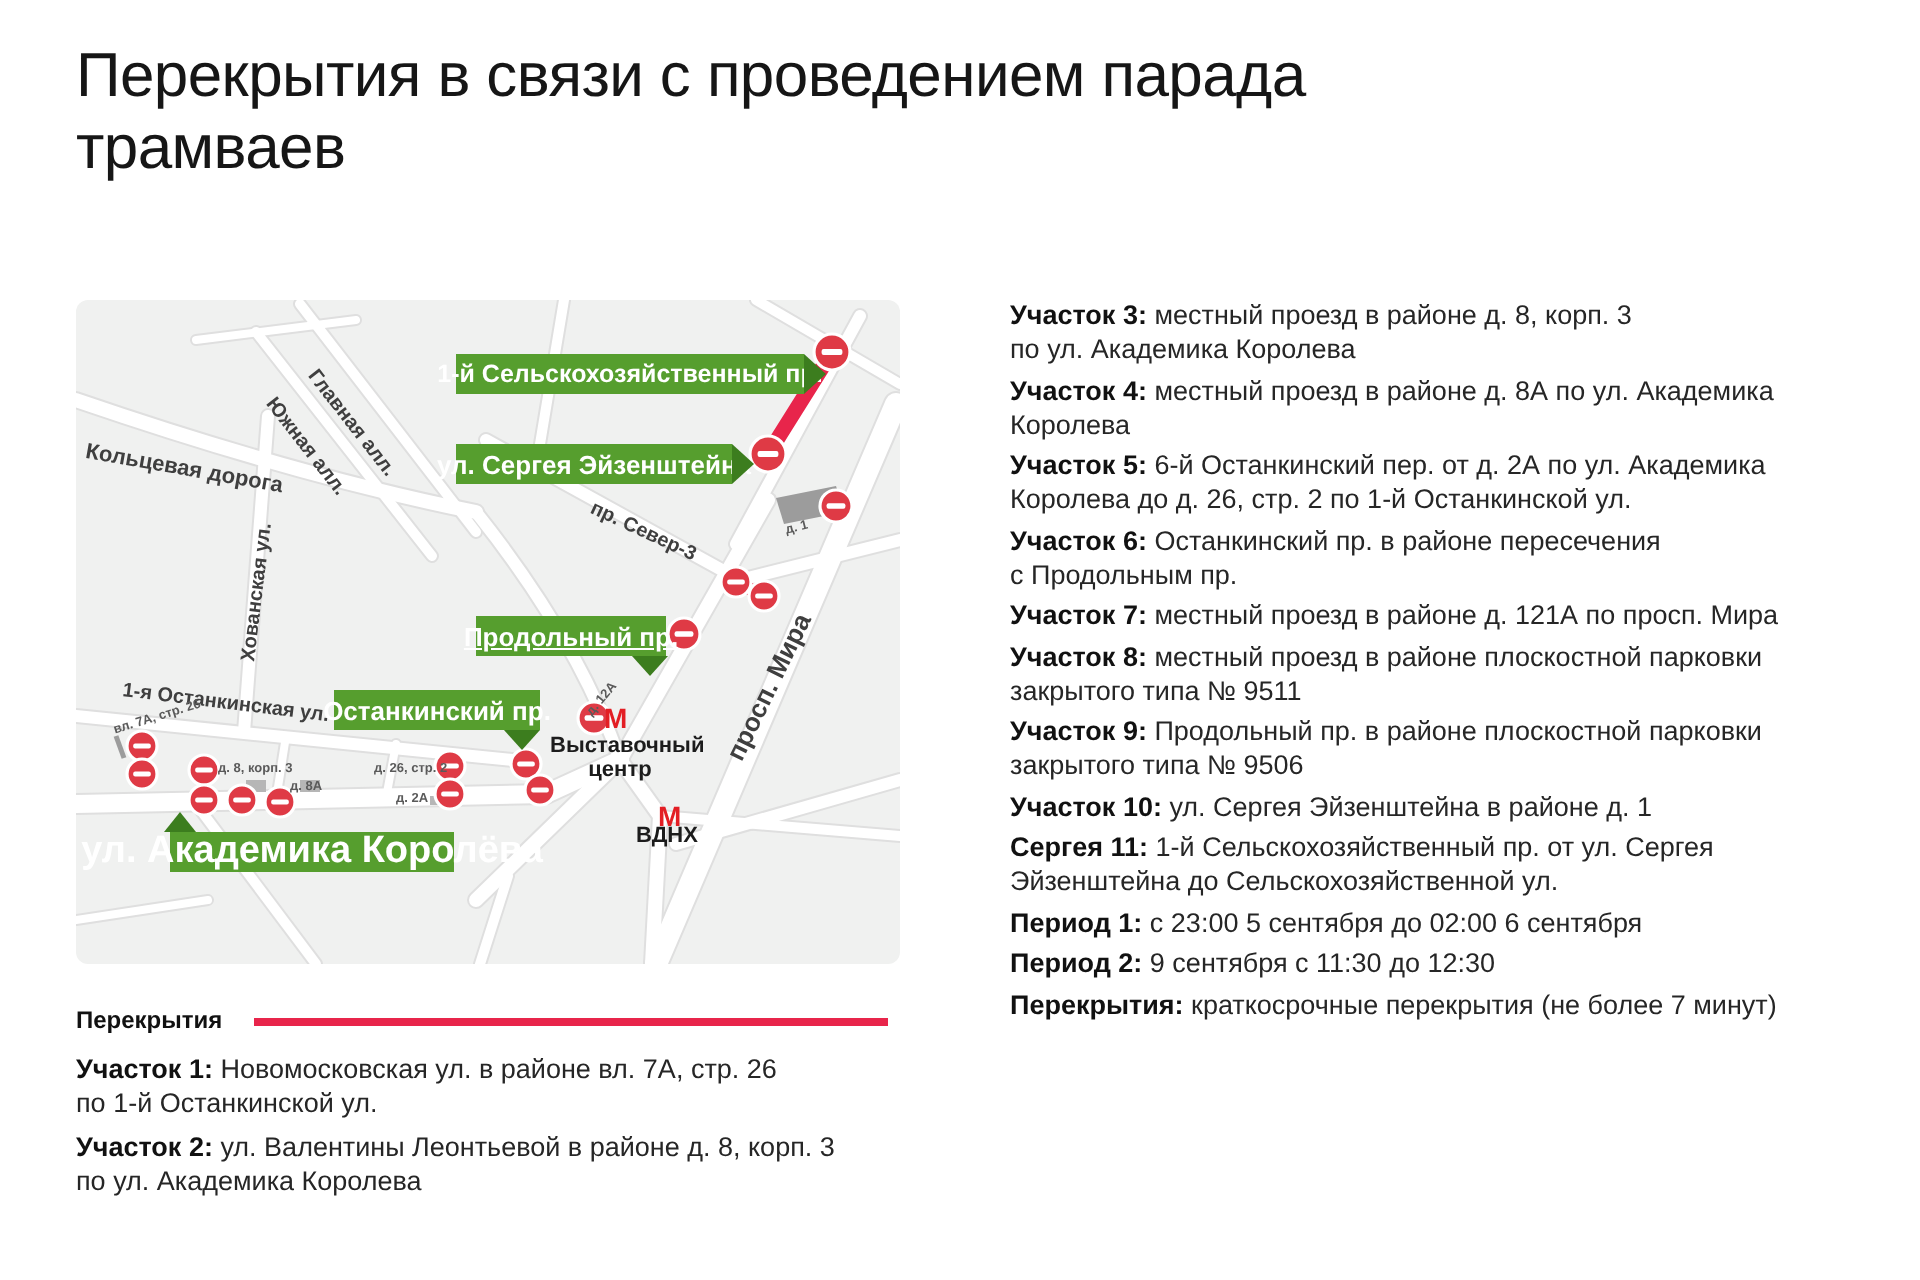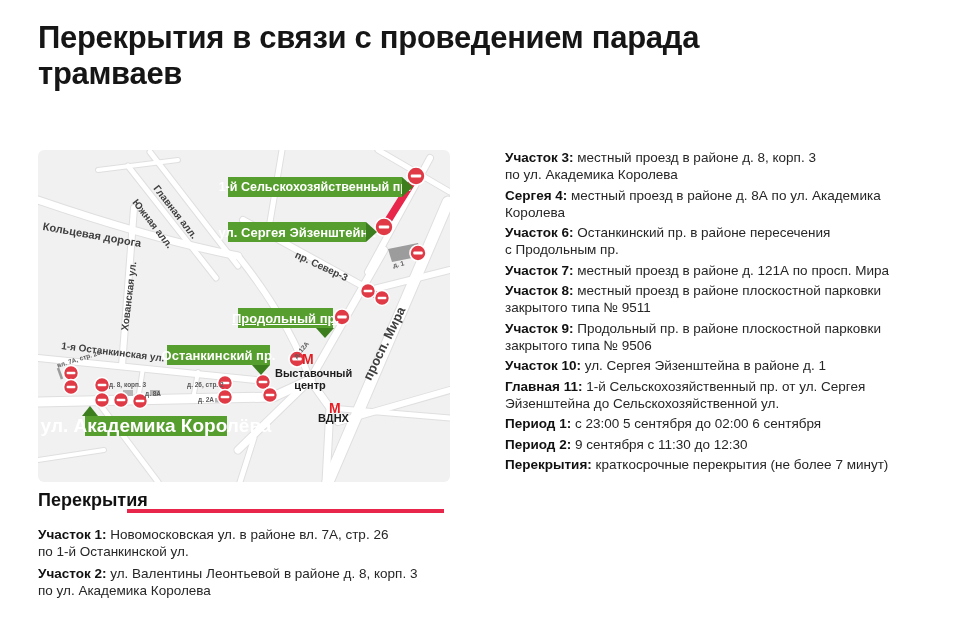--- a/index.html
+++ b/index.html
@@ -5,21 +5,21 @@
   :root{
     --green:#569e2e; --green-dark:#3c7d1e; --red-line:#e8254b;
     --red-sign:#df3a45; --metro-red:#e31e24; --text:#262626;
   }
   *{margin:0;padding:0;box-sizing:border-box;}
   html,body{width:960px;height:640px;}
   body{position:relative;background:#ffffff;font-family:"Liberation Sans",sans-serif;color:var(--text);overflow:hidden;}
   .abs{position:absolute;}
   .pre{white-space:pre-line;}
 
-  .title{left:38px;top:20px;width:880px;font-size:31px;line-height:36px;font-weight:700;color:#161616;letter-spacing:-0.3px;}
+  .title{left:38px;top:20px;width:880px;font-size:31px;line-height:36px;font-weight:400;color:#161616;letter-spacing:-0.3px;}
 
   
   .map{left:38px;top:150px;width:412px;height:332px;background:#f0f1f0;border-radius:6px;overflow:hidden;}
   .map svg{position:absolute;left:0;top:0;}
   .road-c{stroke:#dfdfdf;fill:none;stroke-linecap:round;stroke-linejoin:round;}
   .road-f{stroke:#ffffff;fill:none;stroke-linecap:round;stroke-linejoin:round;}
   .ne-bar{stroke:var(--red-line);stroke-linecap:round;}
   .ne-c{fill:var(--red-sign);stroke:#ffffff;stroke-width:1.6;}
   .ne-r{fill:#ffffff;}
   .bld{fill:#9c9c9c;}
@@ -31,21 +31,21 @@
   .tip-right{border-top:10px solid transparent;border-bottom:10px solid transparent;border-left:11px solid var(--green-dark);}
   .tip-down{border-left:9px solid transparent;border-right:9px solid transparent;border-top:10px solid var(--green-dark);}
   .tip-up{border-left:8px solid transparent;border-right:8px solid transparent;border-bottom:10px solid var(--green-dark);}
 
   .street{position:absolute;font-weight:700;color:#3f3f3f;white-space:nowrap;transform-origin:0 0;}
   .tiny{position:absolute;font-size:6.5px;font-weight:700;color:#5a5a5a;white-space:nowrap;transform-origin:0 0;}
   .metro-m{position:absolute;color:var(--metro-red);font-weight:700;font-size:14px;line-height:12px;}
   .metro-name{position:absolute;font-weight:700;font-size:11px;line-height:12px;color:#1c1c1c;text-align:center;}
 
   
-  .legend-label{left:38px;top:490px;font-size:18px;font-weight:700;color:#111;}
+  .legend-label{left:38px;top:503px;font-size:12px;font-weight:700;color:#111;}
   .legend-line{left:127px;top:509px;width:317px;height:4px;background:var(--red-line);}
   .para{font-size:13.5px;line-height:17px;color:var(--text);}
   .para b{color:#111;text-align:right;}
   .right-col{left:505px;top:149px;width:445px;}
   .right-col p{margin:0 0 3.5px 0;}
   .left-p1{left:38px;top:526px;width:440px;}
   .left-p2{left:38px;top:565px;width:440px;}
 </style>
 </head>
 <body>
@@ -243,28 +243,30 @@
 <div class="abs legend-line"></div>
 
 <div class="abs para pre left-p1"><b>Участок 1:</b> <span>Новомосковская ул. в районе вл. 7А, стр. 26
 по 1-й Останкинской ул.</span></div>
 <div class="abs para pre left-p2"><b>Участок 2:</b> <span>ул. Валентины Леонтьевой в районе д. 8, корп. 3
 по ул. Академика Королева</span></div>
 
 <div class="abs right-col">
   <p class="para pre"><b>Участок 3:</b> <span>местный проезд в районе д. 8, корп. 3
 по ул. Академика Королева</span></p>
-  <p class="para pre"><b>Сергея 4:</b> <span>местный проезд в районе д. 8А по ул. Академика
+  <p class="para pre"><b>Участок 4:</b> <span>местный проезд в районе д. 8А по ул. Академика
 Королева</span></p>
+  <p class="para pre"><b>Участок 5:</b> <span>6-й Останкинский пер. от д. 2А по ул. Академика
+Королева до д. 26, стр. 2 по 1-й Останкинской ул.</span></p>
   <p class="para pre"><b>Участок 6:</b> <span>Останкинский пр. в районе пересечения
 с Продольным пр.</span></p>
   <p class="para pre"><b>Участок 7:</b> <span>местный проезд в районе д. 121А по просп. Мира</span></p>
   <p class="para pre"><b>Участок 8:</b> <span>местный проезд в районе плоскостной парковки
 закрытого типа № 9511</span></p>
   <p class="para pre"><b>Участок 9:</b> <span>Продольный пр. в районе плоскостной парковки
 закрытого типа № 9506</span></p>
   <p class="para pre"><b>Участок 10:</b> <span>ул. Сергея Эйзенштейна в районе д. 1</span></p>
-  <p class="para pre"><b>Главная 11:</b> <span>1-й Сельскохозяйственный пр. от ул. Сергея
+  <p class="para pre"><b>Сергея 11:</b> <span>1-й Сельскохозяйственный пр. от ул. Сергея
 Эйзенштейна до Сельскохозяйственной ул.</span></p>
   <p class="para pre"><b>Период 1:</b> <span>с 23:00 5 сентября до 02:00 6 сентября</span></p>
   <p class="para pre"><b>Период 2:</b> <span>9 сентября с 11:30 до 12:30</span></p>
   <p class="para pre"><b>Перекрытия:</b> <span>краткосрочные перекрытия (не более 7 минут)</span></p>
 </div>
 
 </body></html>

